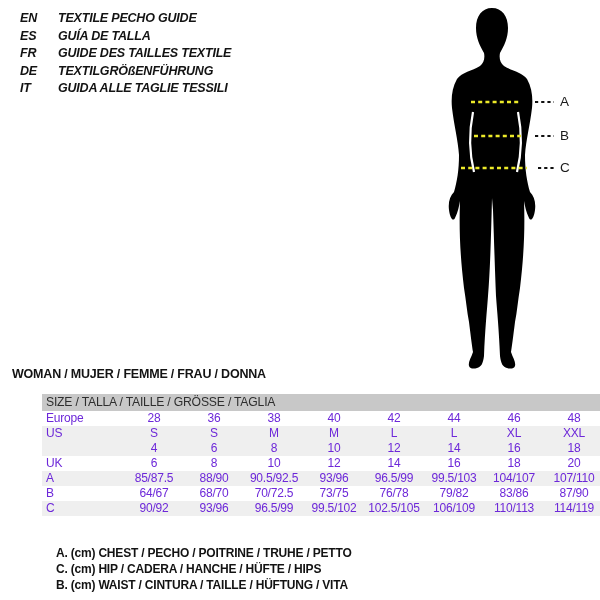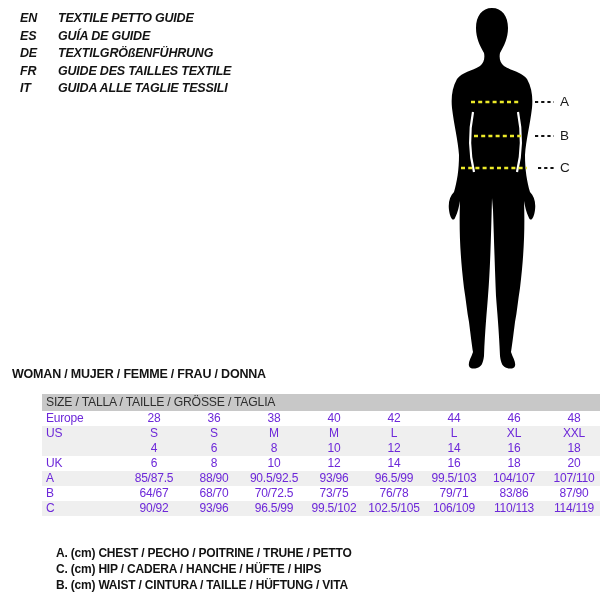--- a/index.html
+++ b/index.html
@@ -28,33 +28,33 @@
   
   .legend{position:absolute;left:20px;top:545px;}
   .legend-row{font-size:12px;font-weight:700;line-height:16.2px;color:#131313;margin-left:36px;}
 </style>
 </head>
 <body>
 
 <div class="lang-list">
   <div class="lang-row">
     <span class="lang-code">EN</span>
-    <span class="lang-label">TEXTILE PETTO GUIDE</span>
+    <span class="lang-label">TEXTILE PECHO GUIDE</span>
   </div>
   <div class="lang-row">
     <span class="lang-code">ES</span>
-    <span class="lang-label">GUÍA DE GUIDE</span>
+    <span class="lang-label">GUÍA DE TALLA</span>
+  </div>
+  <div class="lang-row">
+    <span class="lang-code">FR</span>
+    <span class="lang-label">GUIDE DES TAILLES TEXTILE</span>
   </div>
   <div class="lang-row">
     <span class="lang-code">DE</span>
     <span class="lang-label">TEXTILGRÖßENFÜHRUNG</span>
-  </div>
-  <div class="lang-row">
-    <span class="lang-code">FR</span>
-    <span class="lang-label">GUIDE DES TAILLES TEXTILE</span>
   </div>
   <div class="lang-row">
     <span class="lang-code">IT</span>
     <span class="lang-label">GUIDA ALLE TAGLIE TESSILI</span>
   </div>
 </div>
 
 <svg class="figure-svg" viewBox="0 0 170 380" xmlns="http://www.w3.org/2000/svg" aria-hidden="true">
   <path fill="#000" d="
     M 62,8
@@ -173,21 +173,21 @@
     <span class="t-cell">107/110</span>
   </div>
 
   <div class="t-row">
     <span class="t-label">B</span>
     <span class="t-cell">64/67</span>
     <span class="t-cell">68/70</span>
     <span class="t-cell">70/72.5</span>
     <span class="t-cell">73/75</span>
     <span class="t-cell">76/78</span>
-    <span class="t-cell">79/71</span>
+    <span class="t-cell">79/82</span>
     <span class="t-cell">83/86</span>
     <span class="t-cell">87/90</span>
   </div>
 
   <div class="t-row shaded">
     <span class="t-label">C</span>
     <span class="t-cell">90/92</span>
     <span class="t-cell">93/96</span>
     <span class="t-cell">96.5/99</span>
     <span class="t-cell">99.5/102</span>

